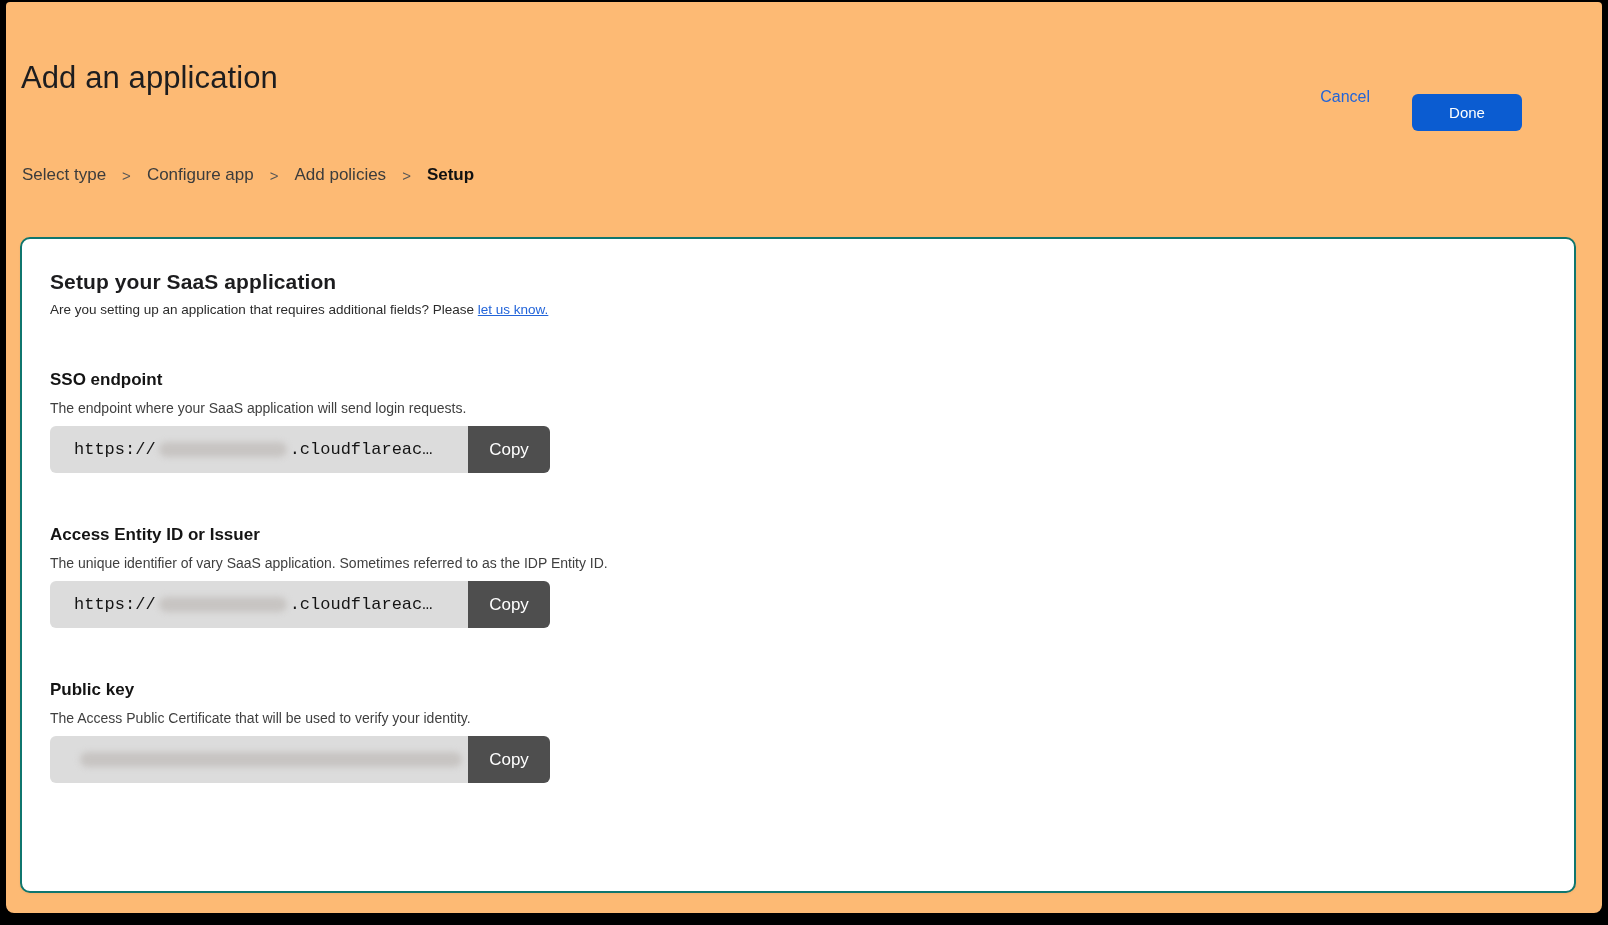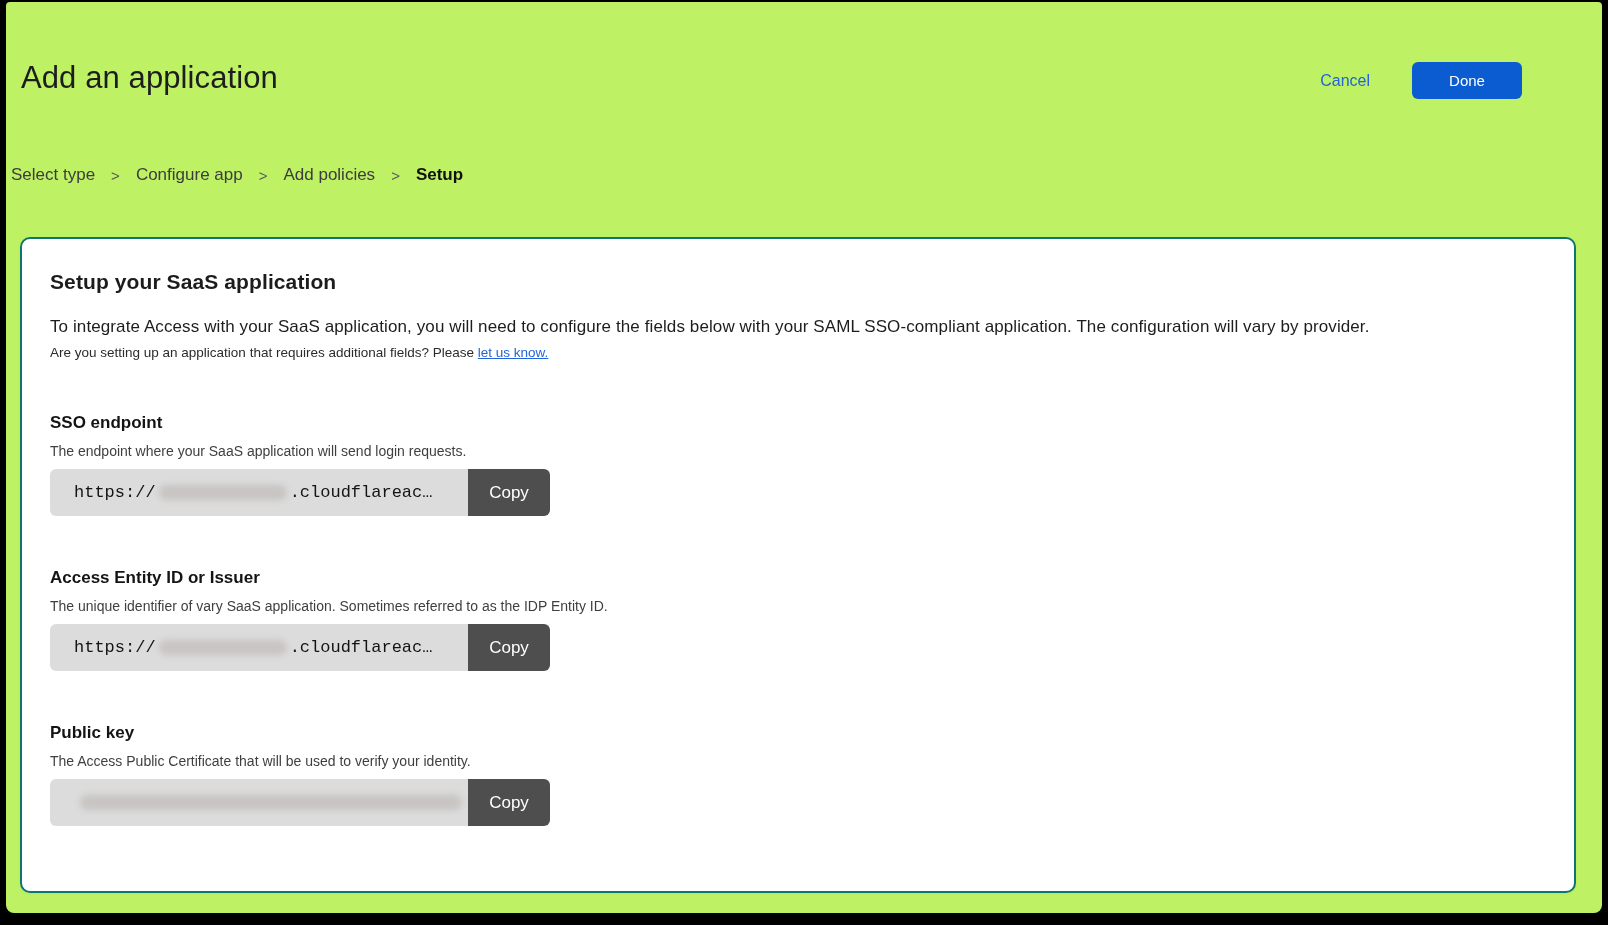--- a/index.html
+++ b/index.html
@@ -6,21 +6,21 @@
   html, body { width: 1608px; height: 925px; overflow: hidden; }
   body {
     background: #000000;
     font-family: "Liberation Sans", sans-serif;
     position: relative;
   }
   
   .screen {
     position: absolute;
     top: 2px; left: 6px; right: 6px; bottom: 12px;
-    background: #bef264;
+    background: #fdba74;
     border-radius: 4px 4px 8px 8px;
     overflow: hidden;
   }
 
   
   .page-header {
     position: absolute;
     top: 58px; left: 15px; right: 80px;
     display: flex;
     justify-content: space-between;
@@ -50,26 +50,27 @@
     height: 37px;
     background: #0b5cd1;
     color: #ffffff;
     border: none;
     border-radius: 6px;
     font-size: 15px;
     font-weight: 500;
     font-family: "Liberation Sans", sans-serif;
     cursor: pointer;
     padding: 0 11px;
+    margin-top: 32px;
   }
 
   
   .breadcrumb {
     position: absolute;
-    top: 163px; left: 5px;
+    top: 163px; left: 16px;
     display: flex;
     align-items: center;
     gap: 16px;
     font-size: 17px;
     color: #3c3c3c;
   }
   .crumb { cursor: pointer; }
   .crumb-sep { color: #565656; font-size: 15px; }
   .crumb.active { font-weight: 700; color: #111111; cursor: default; }
 
@@ -180,21 +181,20 @@
     <span class="crumb-sep">&gt;</span>
     <span class="crumb">Configure app</span>
     <span class="crumb-sep">&gt;</span>
     <span class="crumb">Add policies</span>
     <span class="crumb-sep">&gt;</span>
     <span class="crumb active">Setup</span>
   </nav>
 
   <section class="card">
     <h2 class="card-title">Setup your SaaS application</h2>
-    <p class="card-intro">To integrate Access with your SaaS application, you will need to configure the fields below with your SAML SSO-compliant application. The configuration will vary by provider.</p>
     <p class="card-note">
       <span>Are you setting up an application that requires additional fields? Please</span>
       <a class="note-link">let us know.</a>
     </p>
 
     <div class="field-section first">
       <div class="field-label">SSO endpoint</div>
       <div class="field-desc">The endpoint where your SaaS application will send login requests.</div>
       <div class="code-row">
         <div class="code-field">

